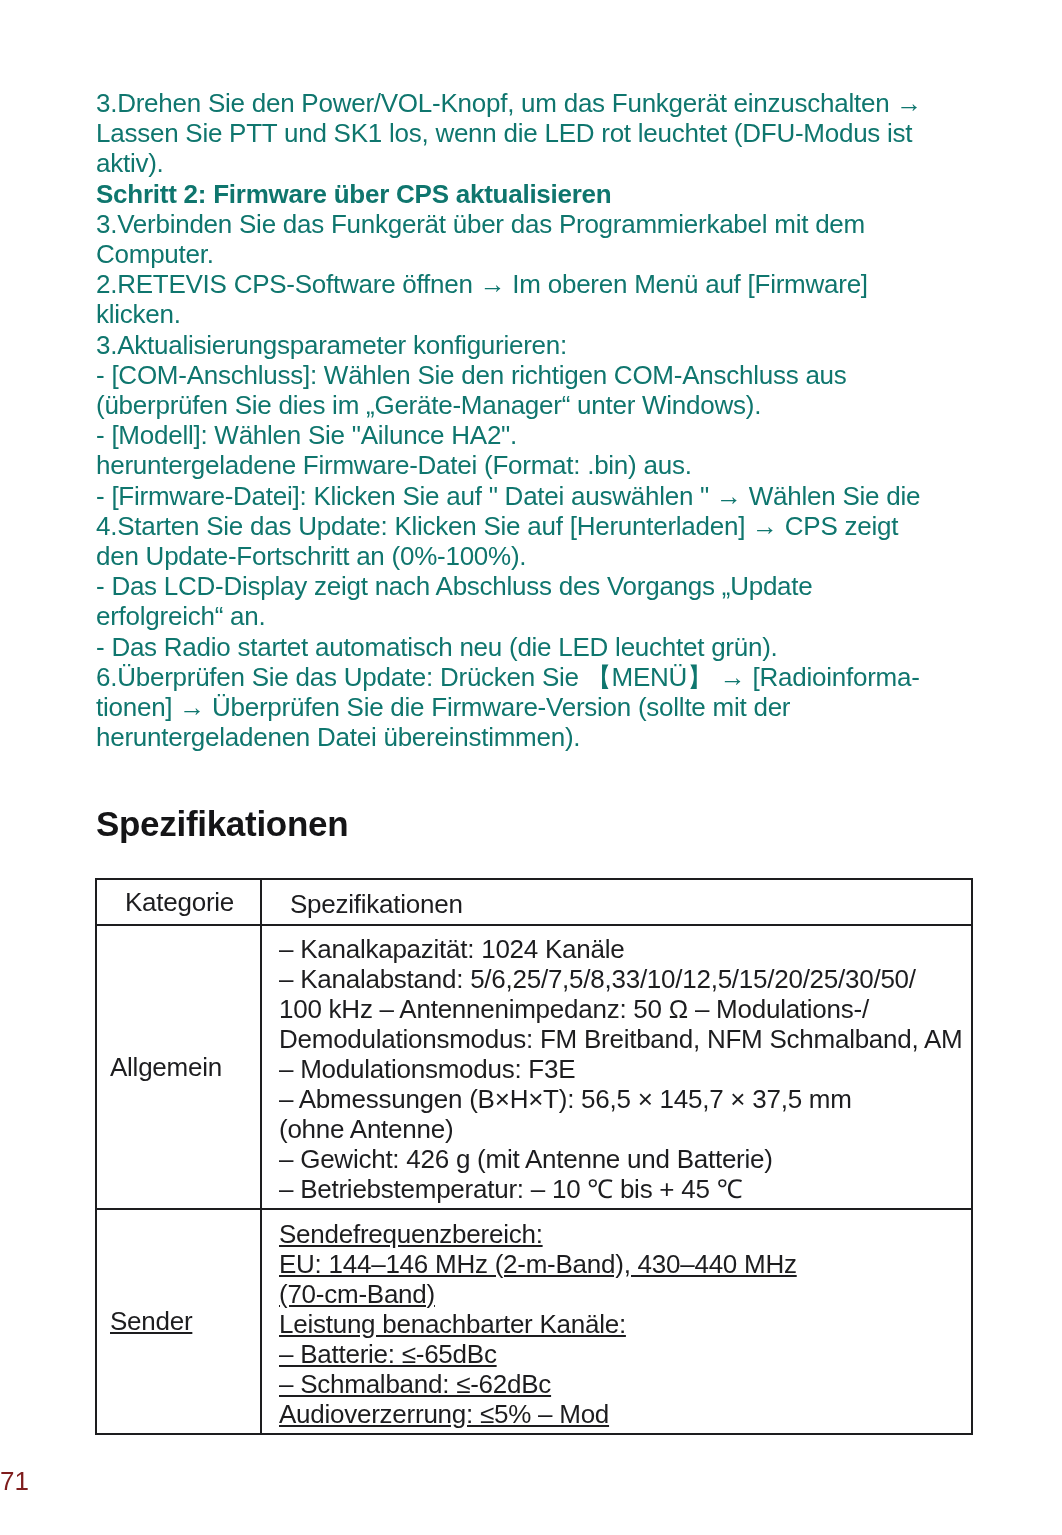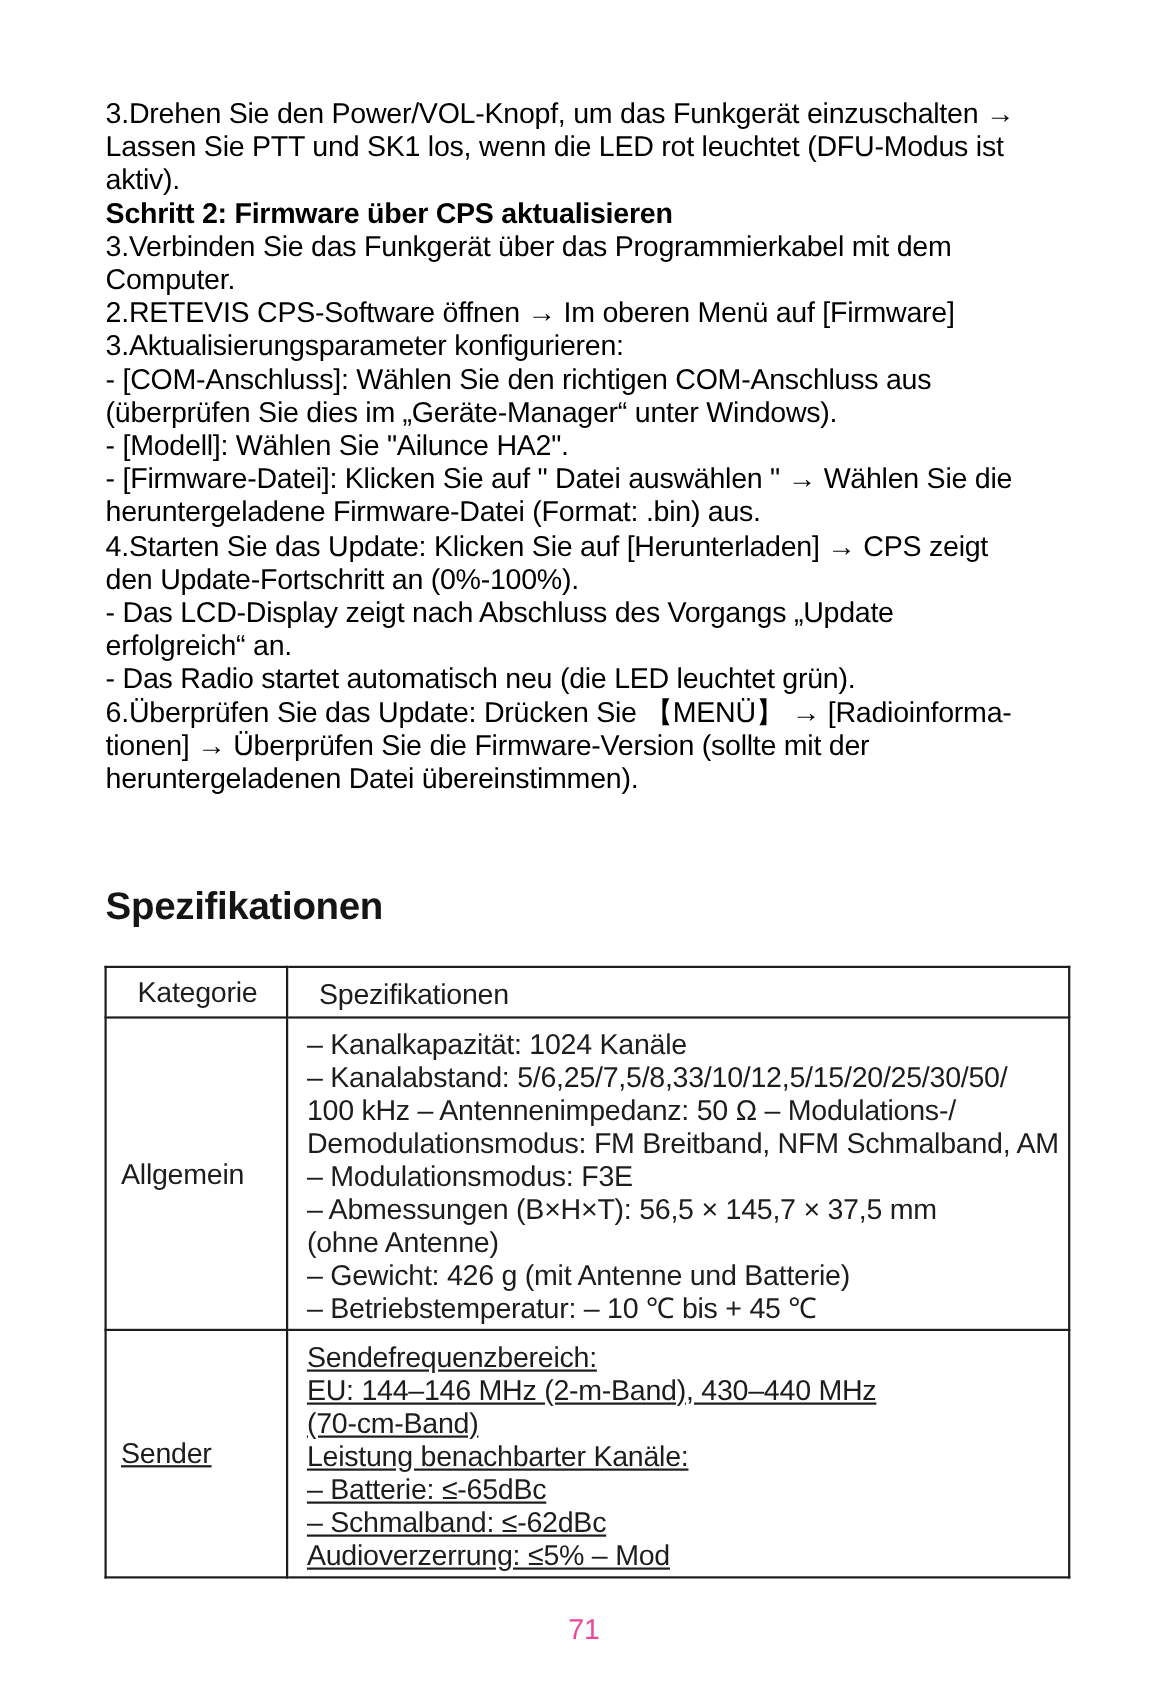--- a/index.html
+++ b/index.html
@@ -4,21 +4,21 @@
 <style>
   * { margin:0; padding:0; box-sizing:border-box; }
   html,body { background:#ffffff; }
   .page {
     position:relative; width:1062px; height:1535px; background:#ffffff;
     font-family:"Liberation Sans", sans-serif; color:#1d1d1f; overflow:hidden;
   }
   .body-text { position:absolute; left:96px; top:88px; width:880px; }
   .line {
     font-size:26px; line-height:30.2px; white-space:pre;
-    letter-spacing:-0.25px; color:#000000;
+    letter-spacing:-0.25px; color:#0f766e;
   }
   .line.bold { font-weight:700; }
   .section-title {
     position:absolute; left:96px; top:804px;
     font-size:35px; font-weight:700; letter-spacing:-0.3px; color:#151517;
   }
   table.spec-table {
     position:absolute; left:95px; top:878px;
     border-collapse:collapse; table-layout:fixed;
   }
@@ -27,42 +27,43 @@
     font-size:26px; letter-spacing:-0.25px; color:#1d1d1f;
   }
   td.col-cat { width:165px; padding-left:13px; }
   td.col-spec { width:708px; padding:8px 8px 4px 17px; }
   tr.header-row td { height:46px;padding-left:28px; }
   tr.row-allgemein td { height:281px;margin-left:22px; }
   tr.row-sender td { height:225px;text-decoration:underline; }
   .cell-line { font-size:26px; line-height:30px; white-space:pre; letter-spacing:-0.25px; }
   .page-number {
     position:absolute; left:0; top:1466px; width:1062px;
-    text-align:center; font-size:26px; color:#ec4899;
+    text-align:left; font-size:26px; color:#7f1d1d;
   }
 </style>
 </head>
 <body>
 
 <div class="page">
 
   <div class="body-text">
     <div class="line">3.Drehen Sie den Power/VOL-Knopf, um das Funkgerät einzuschalten →</div>
     <div class="line">Lassen Sie PTT und SK1 los, wenn die LED rot leuchtet (DFU-Modus ist</div>
     <div class="line">aktiv).</div>
     <div class="line bold">Schritt 2: Firmware über CPS aktualisieren</div>
     <div class="line">3.Verbinden Sie das Funkgerät über das Programmierkabel mit dem</div>
     <div class="line">Computer.</div>
     <div class="line">2.RETEVIS CPS-Software öffnen → Im oberen Menü auf [Firmware]</div>
+    <div class="line">klicken.</div>
     <div class="line">3.Aktualisierungsparameter konfigurieren:</div>
     <div class="line">- [COM-Anschluss]: Wählen Sie den richtigen COM-Anschluss aus</div>
     <div class="line">(überprüfen Sie dies im „Geräte-Manager“ unter Windows).</div>
     <div class="line">- [Modell]: Wählen Sie "Ailunce HA2".</div>
+    <div class="line">heruntergeladene Firmware-Datei (Format: .bin) aus.</div>
     <div class="line">- [Firmware-Datei]: Klicken Sie auf " Datei auswählen " → Wählen Sie die</div>
-    <div class="line">heruntergeladene Firmware-Datei (Format: .bin) aus.</div>
     <div class="line">4.Starten Sie das Update: Klicken Sie auf [Herunterladen] → CPS zeigt</div>
     <div class="line">den Update-Fortschritt an (0%-100%).</div>
     <div class="line">- Das LCD-Display zeigt nach Abschluss des Vorgangs „Update</div>
     <div class="line">erfolgreich“ an.</div>
     <div class="line">- Das Radio startet automatisch neu (die LED leuchtet grün).</div>
     <div class="line">6.Überprüfen Sie das Update: Drücken Sie 【MENÜ】 → [Radioinforma-</div>
     <div class="line">tionen] → Überprüfen Sie die Firmware-Version (sollte mit der</div>
     <div class="line">heruntergeladenen Datei übereinstimmen).</div>
   </div>
 

